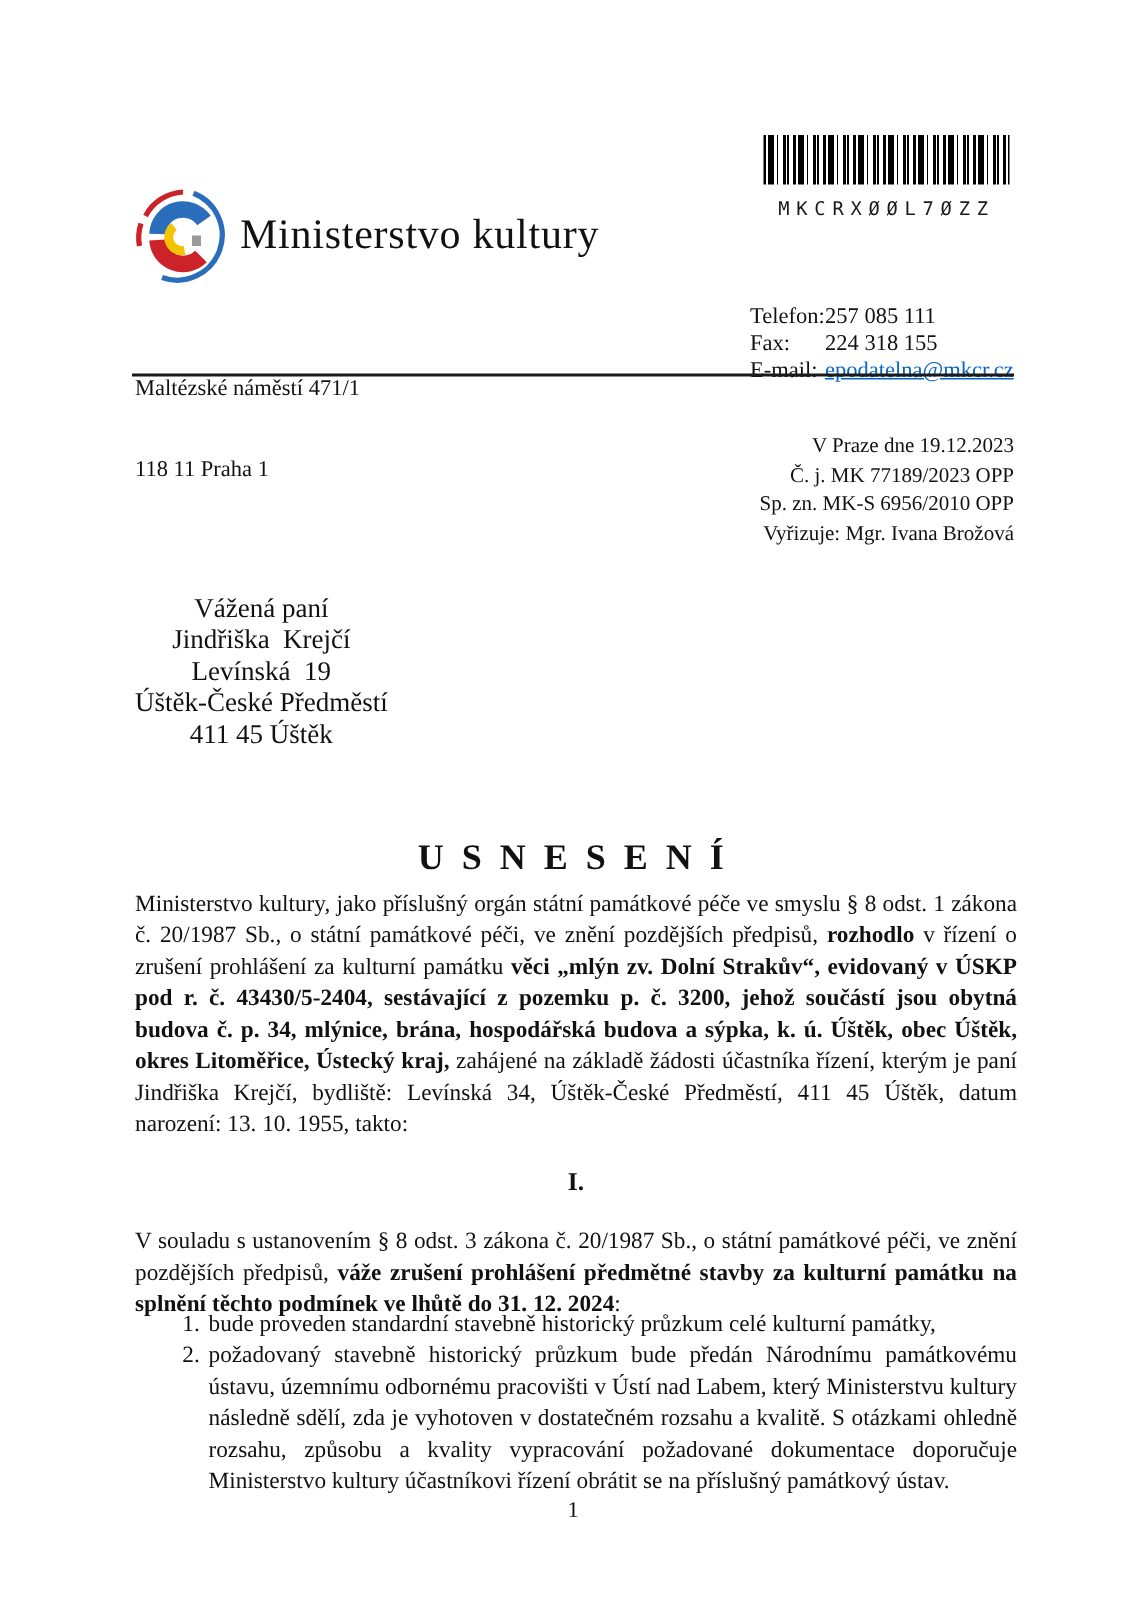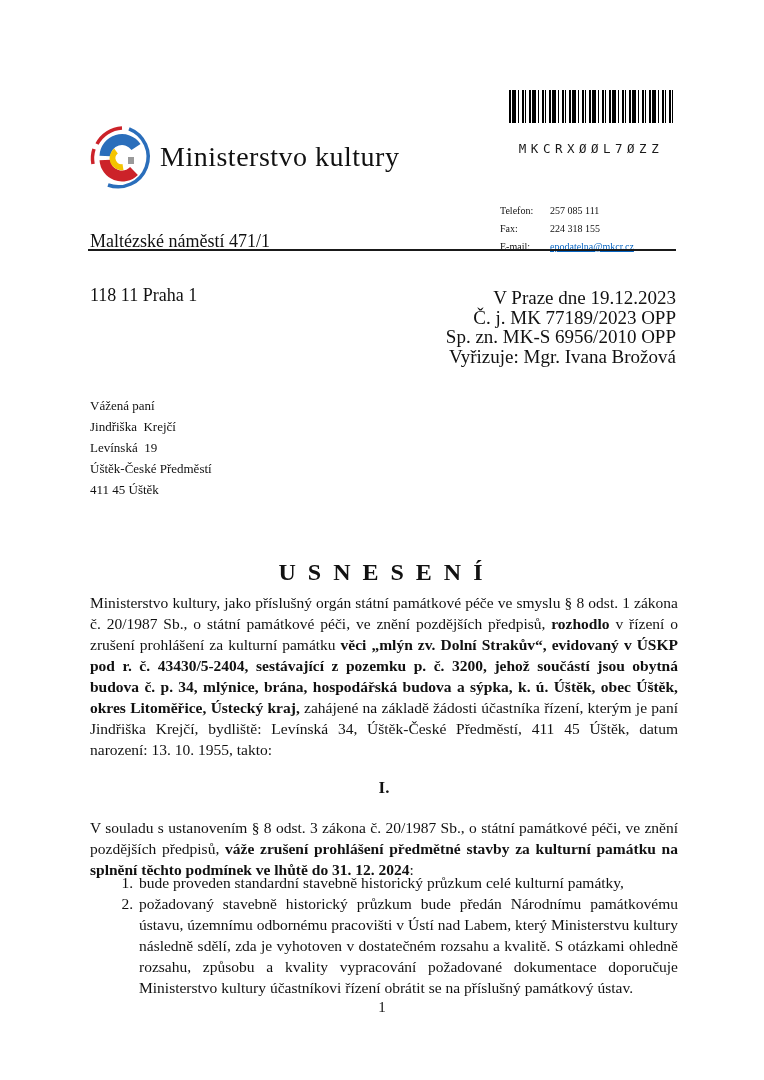--- a/index.html
+++ b/index.html
@@ -20,32 +20,32 @@
     width:164px;height:33px;
     background:repeating-linear-gradient(90deg,
       #000 0 2px,#fff 2px 3px,
       #000 3px 7px,#fff 7px 9px,
       #000 9px 10px,#fff 10px 13px,
       #000 13px 15px,#fff 15px 16px,
       #000 16px 17px,#fff 17px 20px);
   }
   .barcode-text{
     font-family:"DejaVu Sans Mono", monospace;
-    font-size:12.5px;letter-spacing:4.5px;margin-top:18px;color:#1a1a1a;
+    font-size:12.5px;letter-spacing:4.5px;margin-top:8px;color:#1a1a1a;
     white-space:nowrap;
   }
-  .addr{position:absolute;left:90px;top:196px;font-size:18px;line-height:18px;white-space:pre;}
-  .contact{position:absolute;left:500px;top:202px;font-size:10px;line-height:18px;}
+  .addr{position:absolute;left:90px;top:214px;font-size:15px;line-height:18px;white-space:pre;}
+  .contact{position:absolute;left:500px;top:202px;font-size:15px;line-height:18px;}
   .contact .row{display:grid;grid-template-columns:50px auto;}
   .contact a{text-decoration:underline;}
   .rule{position:absolute;left:88px;top:249px;width:588px;border-top:2px solid #1a1a1a;}
   
-  .ref{position:absolute;right:88px;top:288px;text-align:right;font-size:19px;line-height:19.5px;white-space:pre;}
+  .ref{position:absolute;right:88px;top:288px;text-align:right;font-size:14px;line-height:19.5px;white-space:pre;}
   
-  .addressee{position:absolute;left:90px;top:395px;font-size:13px;line-height:21px;white-space:pre;}
+  .addressee{position:absolute;left:90px;top:395px;font-size:18px;line-height:21px;white-space:pre;text-align:center;}
   
   .title{position:absolute;left:0;top:559px;width:100%;text-align:center;
          font-size:24px;font-weight:bold;letter-spacing:3px;}
   .bodytext{font-size:15.5px;line-height:21px;text-align:justify;}
   .p1{position:absolute;left:90px;top:592px;width:588px;font-family:Liberation Serif, serif;}
   .sec-heading{position:absolute;left:90px;top:778px;width:588px;text-align:center;
                font-size:17px;font-weight:bold;}
   .p2{position:absolute;left:90px;top:817px;width:588px;}
   .cond{position:absolute;left:90px;top:872px;width:588px;}
   .cond ol{margin:0;padding:0 0 0 47px;}

